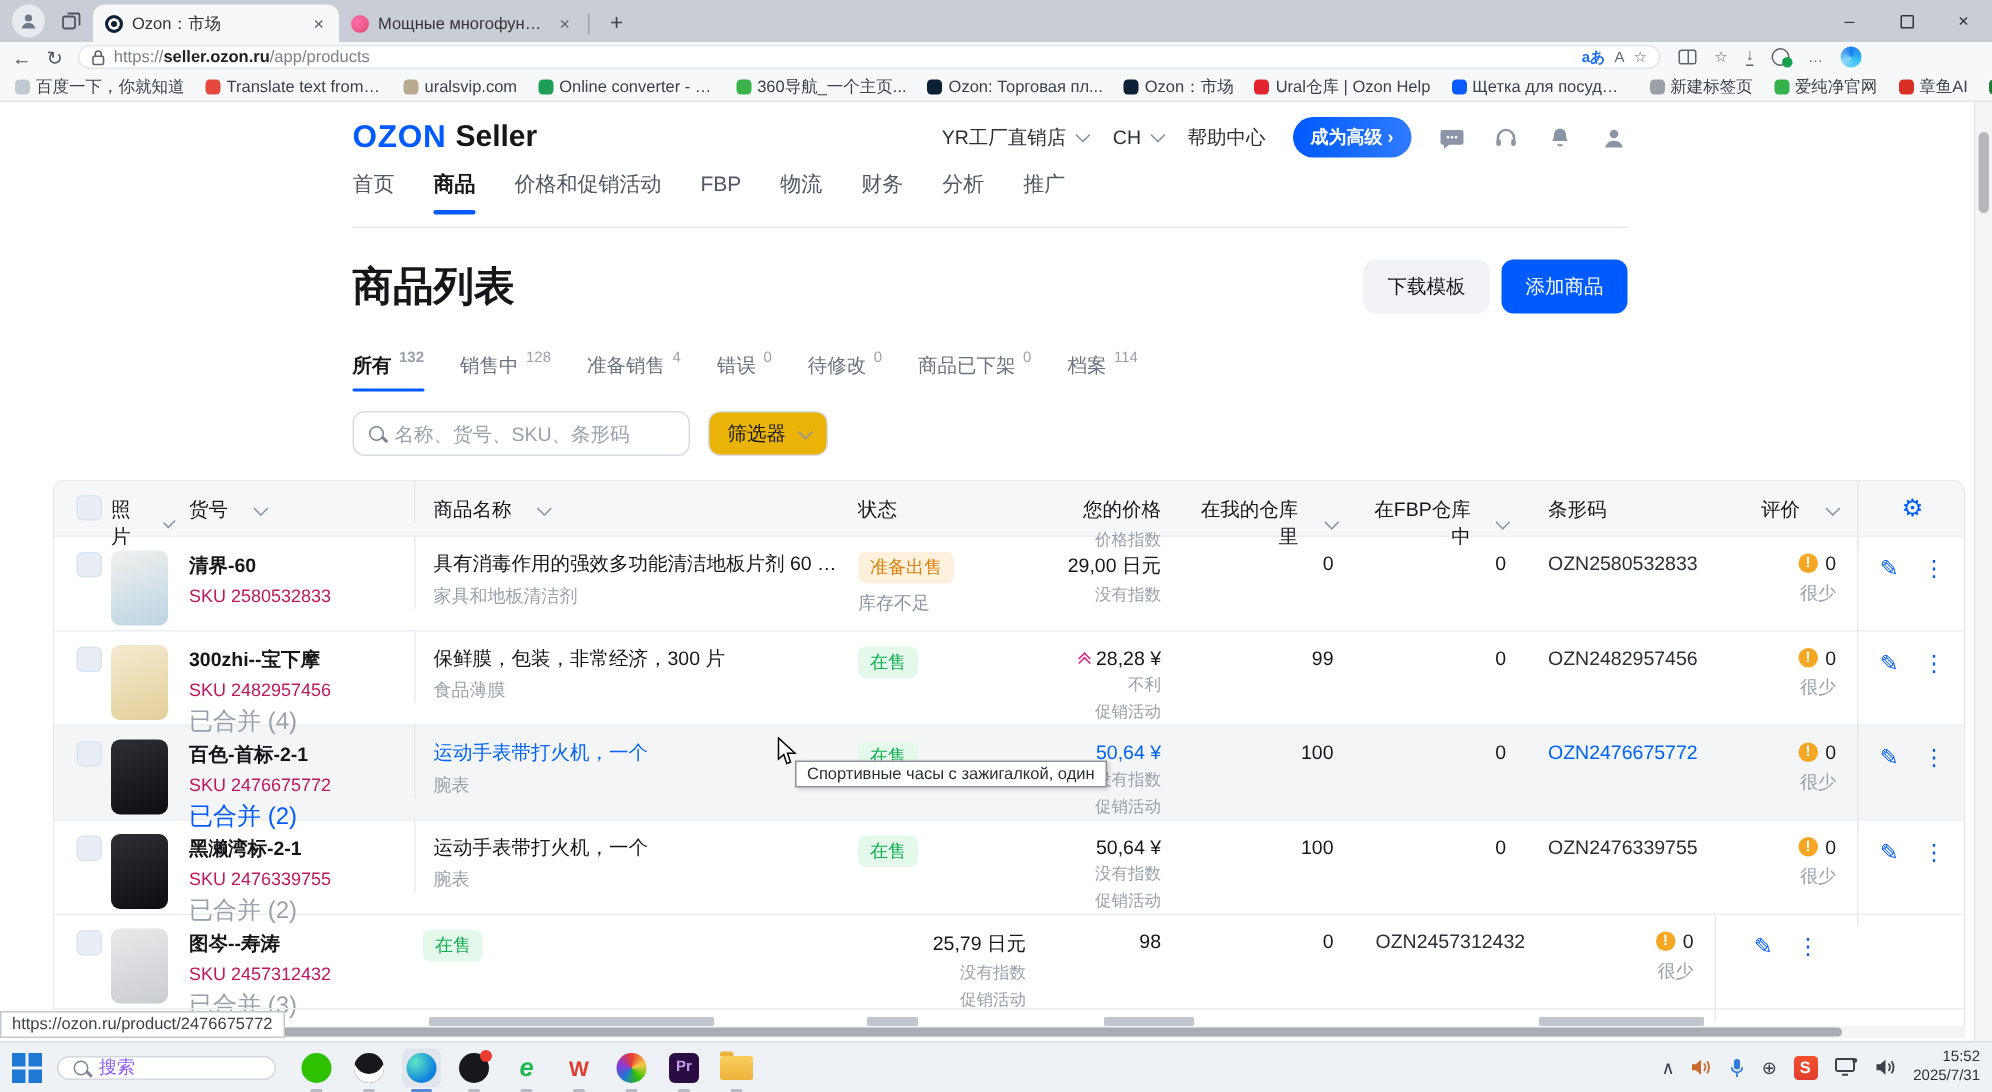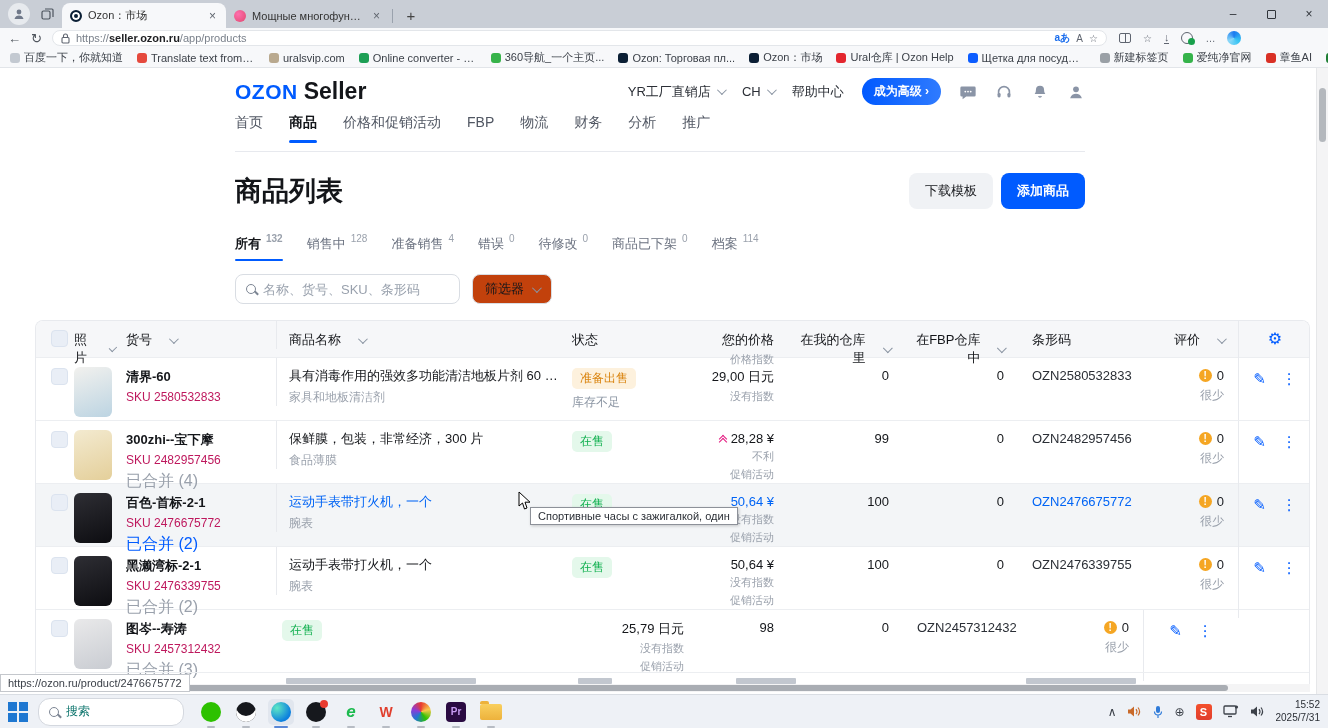--- a/index.html
+++ b/index.html
@@ -43,52 +43,52 @@
   .bm{display:flex;align-items:center;gap:4px;max-width:118px}
   .bm .bico{width:10px;height:10px;border-radius:3px;flex:0 0 auto}
   .bm .blabel{overflow:hidden;text-overflow:ellipsis;white-space:nowrap}
   .bm-div{width:1px;height:12px;background:#c9ced4}
 
   
   .viewport{position:relative;height:626px;background:#fff;overflow:hidden}
 
   .ozon-topbar{position:absolute;left:235px;top:10px;width:850px;display:flex;align-items:center}
   .logo{font-size:21px;font-weight:bold;color:#005bff;letter-spacing:.5px}
-  .logo-suffix{font-size:23px;font-weight:bold;color:#14161a;margin-left:6px}
+  .logo-suffix{font-size:20px;font-weight:bold;color:#14161a;margin-left:6px}
   .topbar-right{margin-left:auto;display:flex;align-items:center;gap:18px;font-size:13px;color:#2b2f36}
   .drop{display:flex;align-items:center;gap:6px}
   .chev{width:7px;height:7px;border-right:1.6px solid #8a94a2;border-bottom:1.6px solid #8a94a2;transform:rotate(45deg) translateY(-2px)}
   .premium{background:linear-gradient(90deg,#0059ff,#2f7bff);color:#fff;font-size:12px;font-weight:bold;padding:5px 12px;border-radius:14px}
   .hd-ic{width:18px;height:18px;color:#8a94a6}
 
   .ozon-nav{position:absolute;left:235px;top:46px;width:850px;display:flex;gap:26px;font-size:14px;color:#515763;border-bottom:1px solid #e7e9ee;padding-bottom:19px}
   .nav-item{position:relative;cursor:pointer}
   .nav-item.active{color:#14161a;font-weight:bold}
   .nav-item.active::after{content:"";position:absolute;left:0;right:0;bottom:-11px;height:3px;background:#005bff;border-radius:2px}
 
   .page-head{position:absolute;left:235px;top:105px;width:850px;display:flex;align-items:center}
   .page-title{font-size:27px;font-weight:bold;color:#14161a}
   .head-actions{margin-left:auto;display:flex;gap:8px}
   .btn{border:none;border-radius:8px;font-size:13px;padding:9px 16px;cursor:pointer;font-family:inherit}
   .btn-gray{background:#f0f2f5;color:#14161a}
-  .btn-blue{background:#005bff;color:#fff;font-weight:bold}
+  .btn-blue{background:#005bff;color:#fff;font-weight:normal}
 
   .filter-tabs{position:absolute;left:235px;top:167px;display:flex;gap:24px;font-size:13px;color:#6b7280}
   .ftab{display:flex;gap:5px;align-items:flex-start;padding-bottom:8px;position:relative;cursor:pointer}
   .ftab .cnt{font-size:10px;color:#9aa1ac;margin-top:-2px}
   .ftab.active{color:#14161a;font-weight:bold}
   .ftab.active::after{content:"";position:absolute;left:0;right:0;bottom:0;height:2px;background:#005bff;border-radius:2px}
 
   .search-row{position:absolute;left:235px;top:206px;display:flex;gap:12px}
   .search-box{width:225px;height:30px;border:1px solid #d9dde3;border-radius:8px;display:flex;align-items:center;padding:0 10px;gap:7px;background:#fff}
   .search-box input{border:none;outline:none;flex:1;font-size:13px;font-family:inherit;color:#14161a;background:transparent}
   .search-box input::placeholder{color:#99a1ad}
   .mag{width:10px;height:10px;border:1.7px solid #7d8694;border-radius:50%;position:relative;flex:0 0 auto}
   .mag::after{content:"";position:absolute;width:5px;height:1.7px;background:#7d8694;transform:rotate(45deg);right:-4px;bottom:-1px}
-  .filter-btn{height:30px;border:1px solid #d9dde3;border-radius:8px;background:#c2410c;display:flex;align-items:center;gap:8px;padding:0 12px;font-size:13px;color:#14161a;cursor:pointer}
+  .filter-btn{height:30px;border:1px solid #d9dde3;border-radius:8px;background:#eab308;display:flex;align-items:center;gap:8px;padding:0 12px;font-size:13px;color:#14161a;cursor:pointer}
 
   
   .ptable{position:absolute;left:35px;top:252px;width:1275px;border:1px solid #e8eaee;border-bottom:none;border-radius:8px 8px 0 0;background:#fff;overflow:hidden}
   .trow{display:grid;grid-template-columns:36px 48px 156px 290px 132px 90px 115px 115px 125px 95px 73px;align-items:start}
   .thead{background:#f6f7f9;height:36px;font-size:13px;color:#14161a}
   .thead .cell{padding-top:10px}
   .cell{padding:10px 6px 0 6px;min-width:0}
   .cell-name{border-left:1px solid #e8eaee;padding-left:12px}
   .cell-actions{border-left:1px solid #e8eaee;height:100%;display:flex;justify-content:center;gap:16px;padding-top:12px}
   .r{text-align:right;padding-right:14px}
@@ -134,21 +134,21 @@
   .vscroll{position:absolute;right:0;top:0;bottom:0;width:12px;background:#f4f4f5;border-left:1px solid #e6e7e9}
   .vthumb{position:absolute;left:2px;right:2px;top:20px;height:54px;background:#b4b8bd;border-radius:4px}
   .hscroll{position:absolute;left:0;bottom:2px;height:8px;width:1310px;background:#f4f4f5}
   .hthumb{position:absolute;left:0;top:1px;height:6px;width:1228px;background:#a9adb3;border-radius:3px}
   .status-link{position:absolute;left:0;top:606px;background:#fff;border:1px solid #c4c7cc;font-size:11px;color:#3c4149;padding:2px 7px;z-index:20}
 
   
   .taskbar{height:34px;background:#eef1f6;border-top:1px solid #d9dde3;display:flex;align-items:center;padding:0 8px;gap:10px;position:relative}
   .start{width:20px;height:20px;display:grid;grid-template-columns:9px 9px;grid-gap:2px;place-content:center}
   .start i{width:9px;height:9px;background:#1f78d1}
-  .tsearch{width:146px;height:28px;background:#fff;border:1px solid #d4d8df;border-radius:12px;display:flex;align-items:center;gap:7px;padding:0 10px;color:#0f766e;font-size:12px}
+  .tsearch{width:146px;height:16px;background:#fff;border:1px solid #d4d8df;border-radius:12px;display:flex;align-items:center;gap:7px;padding:0 10px;color:#8b5cf6;font-size:12px}
   .apps{display:flex;align-items:center;gap:9px;margin-left:4px}
   .app{width:26px;height:26px;border-radius:5px;display:flex;align-items:center;justify-content:center;position:relative}
   .app::after{content:"";position:absolute;bottom:-3px;left:9px;right:9px;height:2px;background:#b7bcc4;border-radius:2px}
   .app.active{background:#e1e6ee}
   .app.active::after{background:#5a87d6;left:6px;right:6px}
   .ic-circle{width:20px;height:20px;border-radius:50%}
   .wechat{background:#2dc100;position:relative}
   .qq{background:#16181d;box-shadow:inset 0 -6px 0 #fff}
   .edgeic{background:radial-gradient(circle at 30% 30%,#5ee8c5,#0c80de 70%)}
   .musicic{background:#16181d;position:relative}

